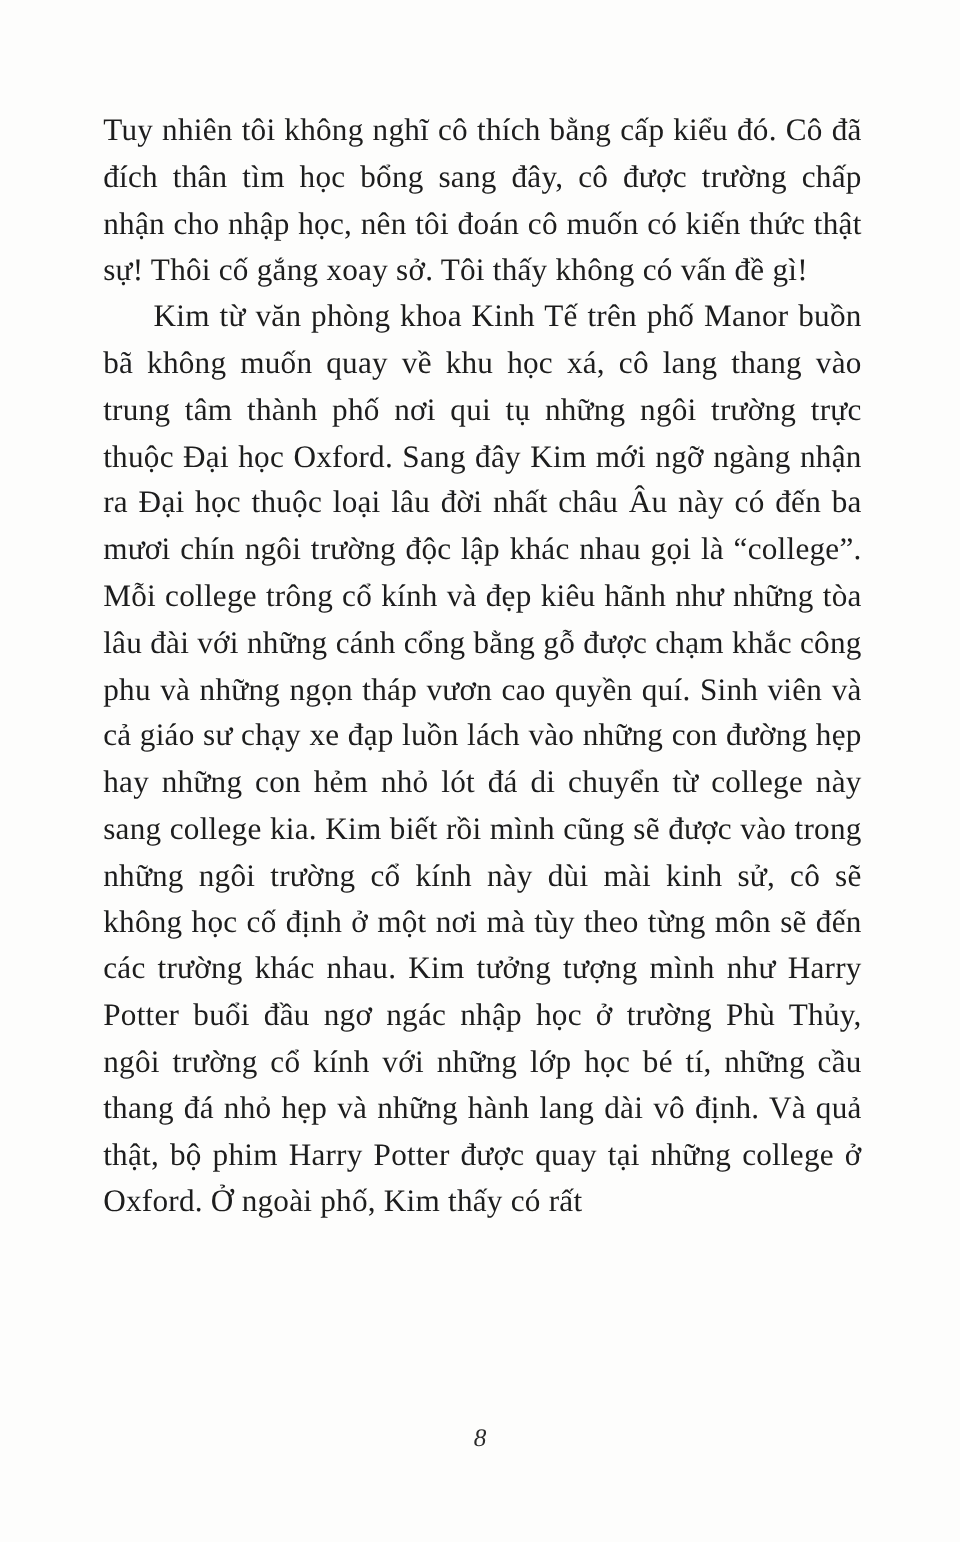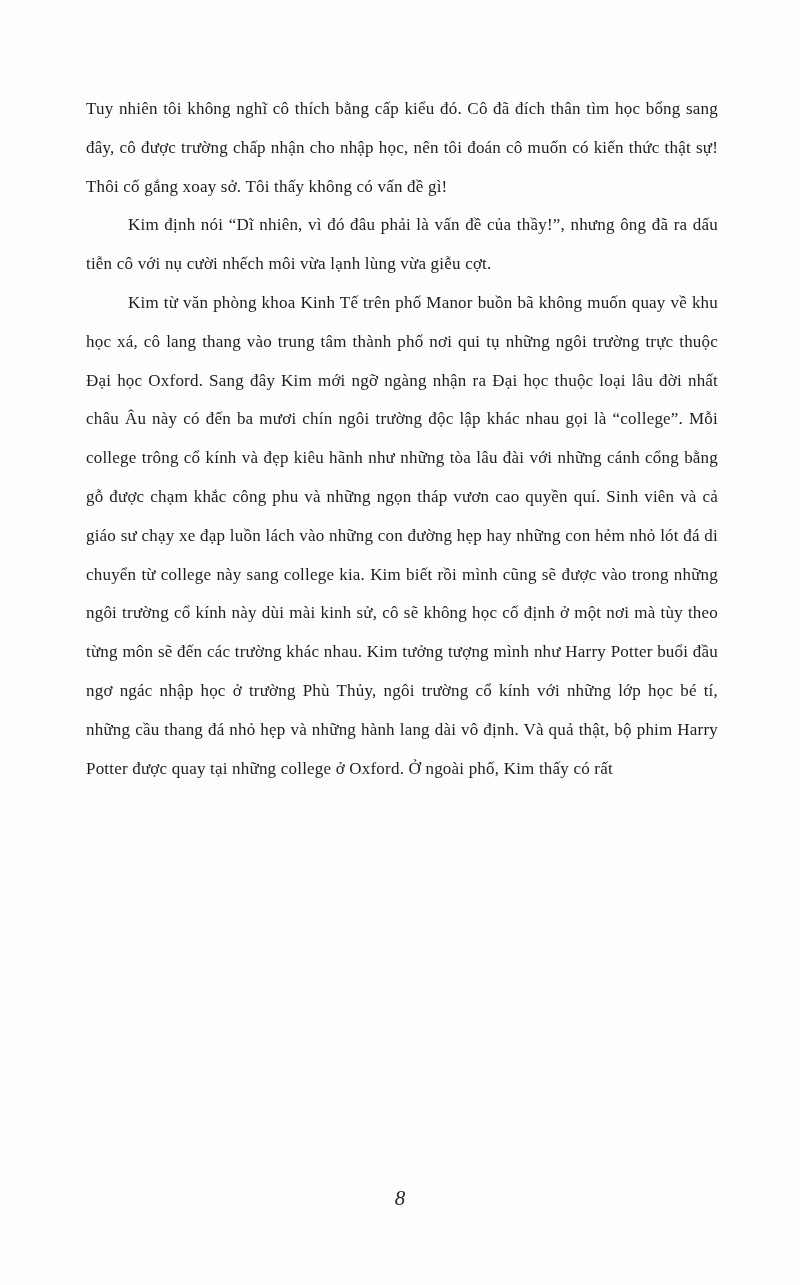--- a/index.html
+++ b/index.html
@@ -15,21 +15,21 @@
       background: #fdfdfc;
       font-family: "Liberation Serif", "DejaVu Serif", serif;
       color: #1d1d1d;
       overflow: hidden;
     }
     .text-block {
       position: absolute;
       left: 86px;
       top: 90px;
       width: 632px;
-      font-size: 17px;
+      font-size: 26px;
       line-height: 38.8px;
       text-align: justify;
       letter-spacing: 0.2px;
     }
     .text-block p {
       margin: 0;
       padding: 0;
     }
     .text-block p.indent {
       text-indent: 42px;
@@ -44,17 +44,16 @@
       font-size: 21px;
       color: #2a2a2a;
     }
   </style>
 </head>
 <body>
 
 <div class="page">
   <div class="text-block">
     <p>Tuy nhiên tôi không nghĩ cô thích bằng cấp kiểu đó. Cô đã đích thân tìm học bổng sang đây, cô được trường chấp nhận cho nhập học, nên tôi đoán cô muốn có kiến thức thật sự! Thôi cố gắng xoay sở. Tôi thấy không có vấn đề gì!</p>
-    <p class="indent">Kim định nói “Dĩ nhiên, vì đó đâu phải là vấn đề của thầy!”, nhưng ông đã ra dấu tiễn cô với nụ cười nhếch môi vừa lạnh lùng vừa giễu cợt.</p>
     <p class="indent">Kim từ văn phòng khoa Kinh Tế trên phố Manor buồn bã không muốn quay về khu học xá, cô lang thang vào trung tâm thành phố nơi qui tụ những ngôi trường trực thuộc Đại học Oxford. Sang đây Kim mới ngỡ ngàng nhận ra Đại học thuộc loại lâu đời nhất châu Âu này có đến ba mươi chín ngôi trường độc lập khác nhau gọi là “college”. Mỗi college trông cổ kính và đẹp kiêu hãnh như những tòa lâu đài với những cánh cổng bằng gỗ được chạm khắc công phu và những ngọn tháp vươn cao quyền quí. Sinh viên và cả giáo sư chạy xe đạp luồn lách vào những con đường hẹp hay những con hẻm nhỏ lót đá di chuyển từ college này sang college kia. Kim biết rồi mình cũng sẽ được vào trong những ngôi trường cổ kính này dùi mài kinh sử, cô sẽ không học cố định ở một nơi mà tùy theo từng môn sẽ đến các trường khác nhau. Kim tưởng tượng mình như Harry Potter buổi đầu ngơ ngác nhập học ở trường Phù Thủy, ngôi trường cổ kính với những lớp học bé tí, những cầu thang đá nhỏ hẹp và những hành lang dài vô định. Và quả thật, bộ phim Harry Potter được quay tại những college ở Oxford. Ở ngoài phố, Kim thấy có rất</p>
   </div>
   <div class="page-number">8</div>
 </div>
 
 </body></html>

